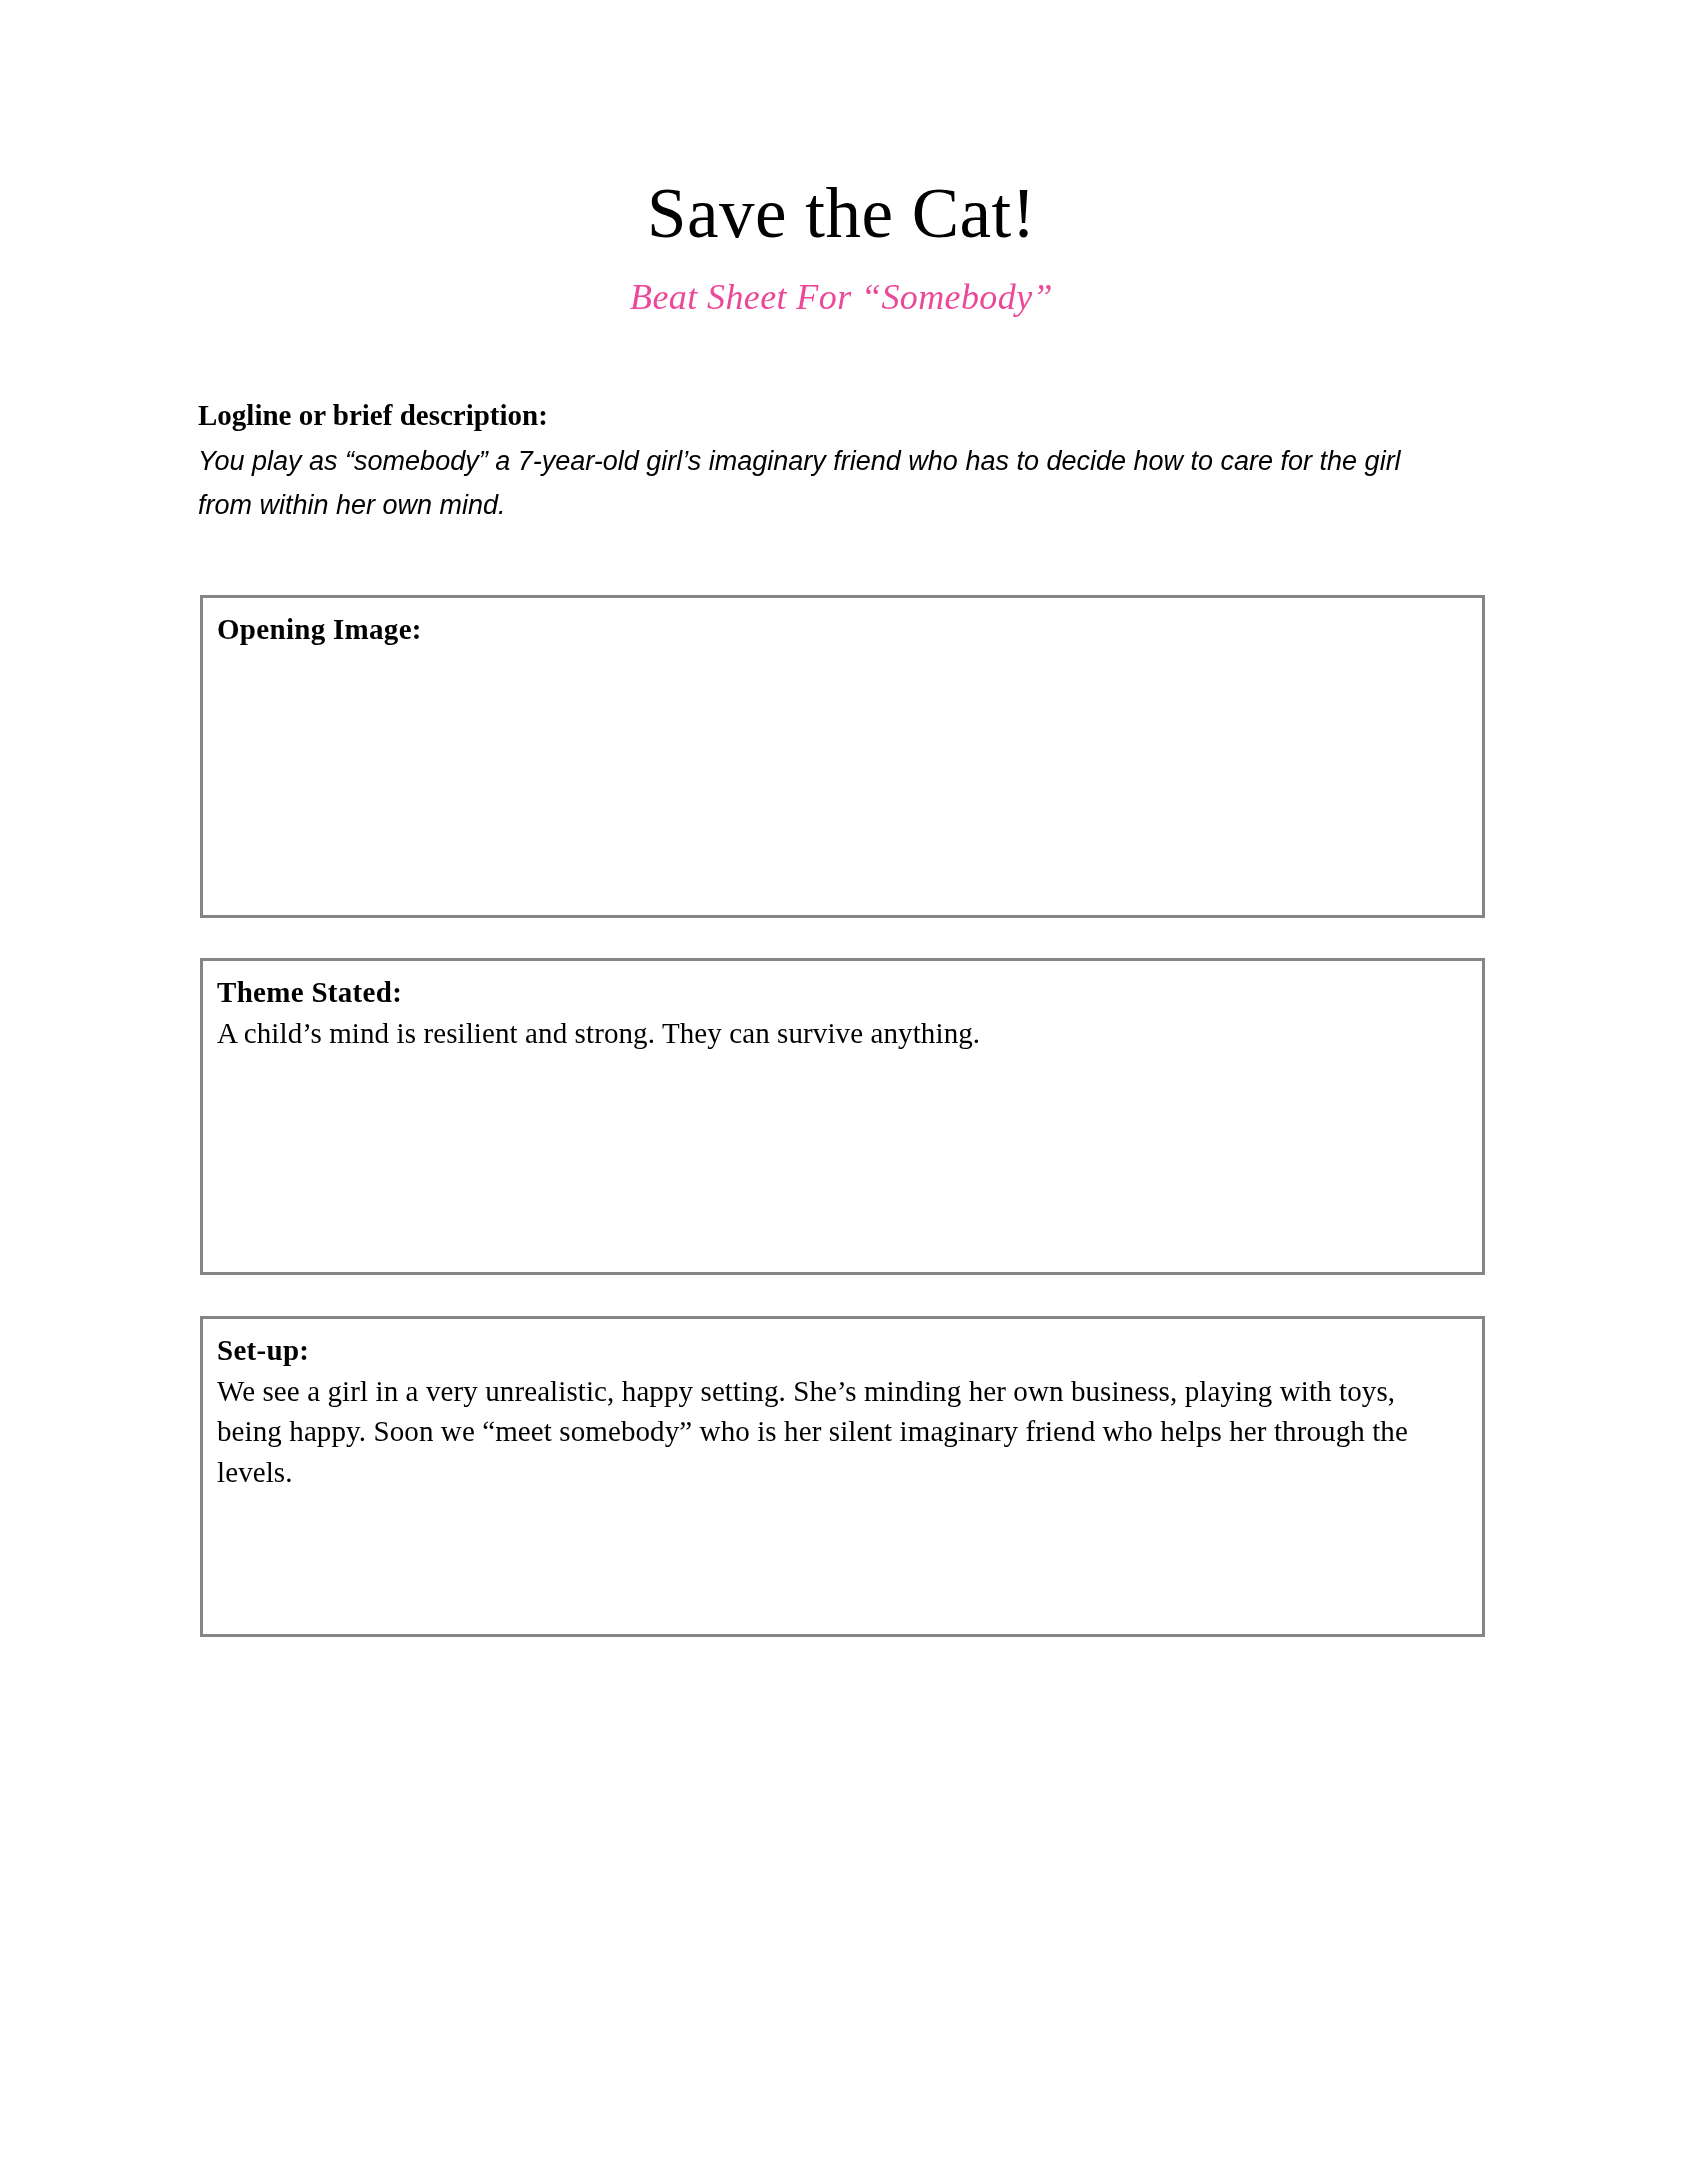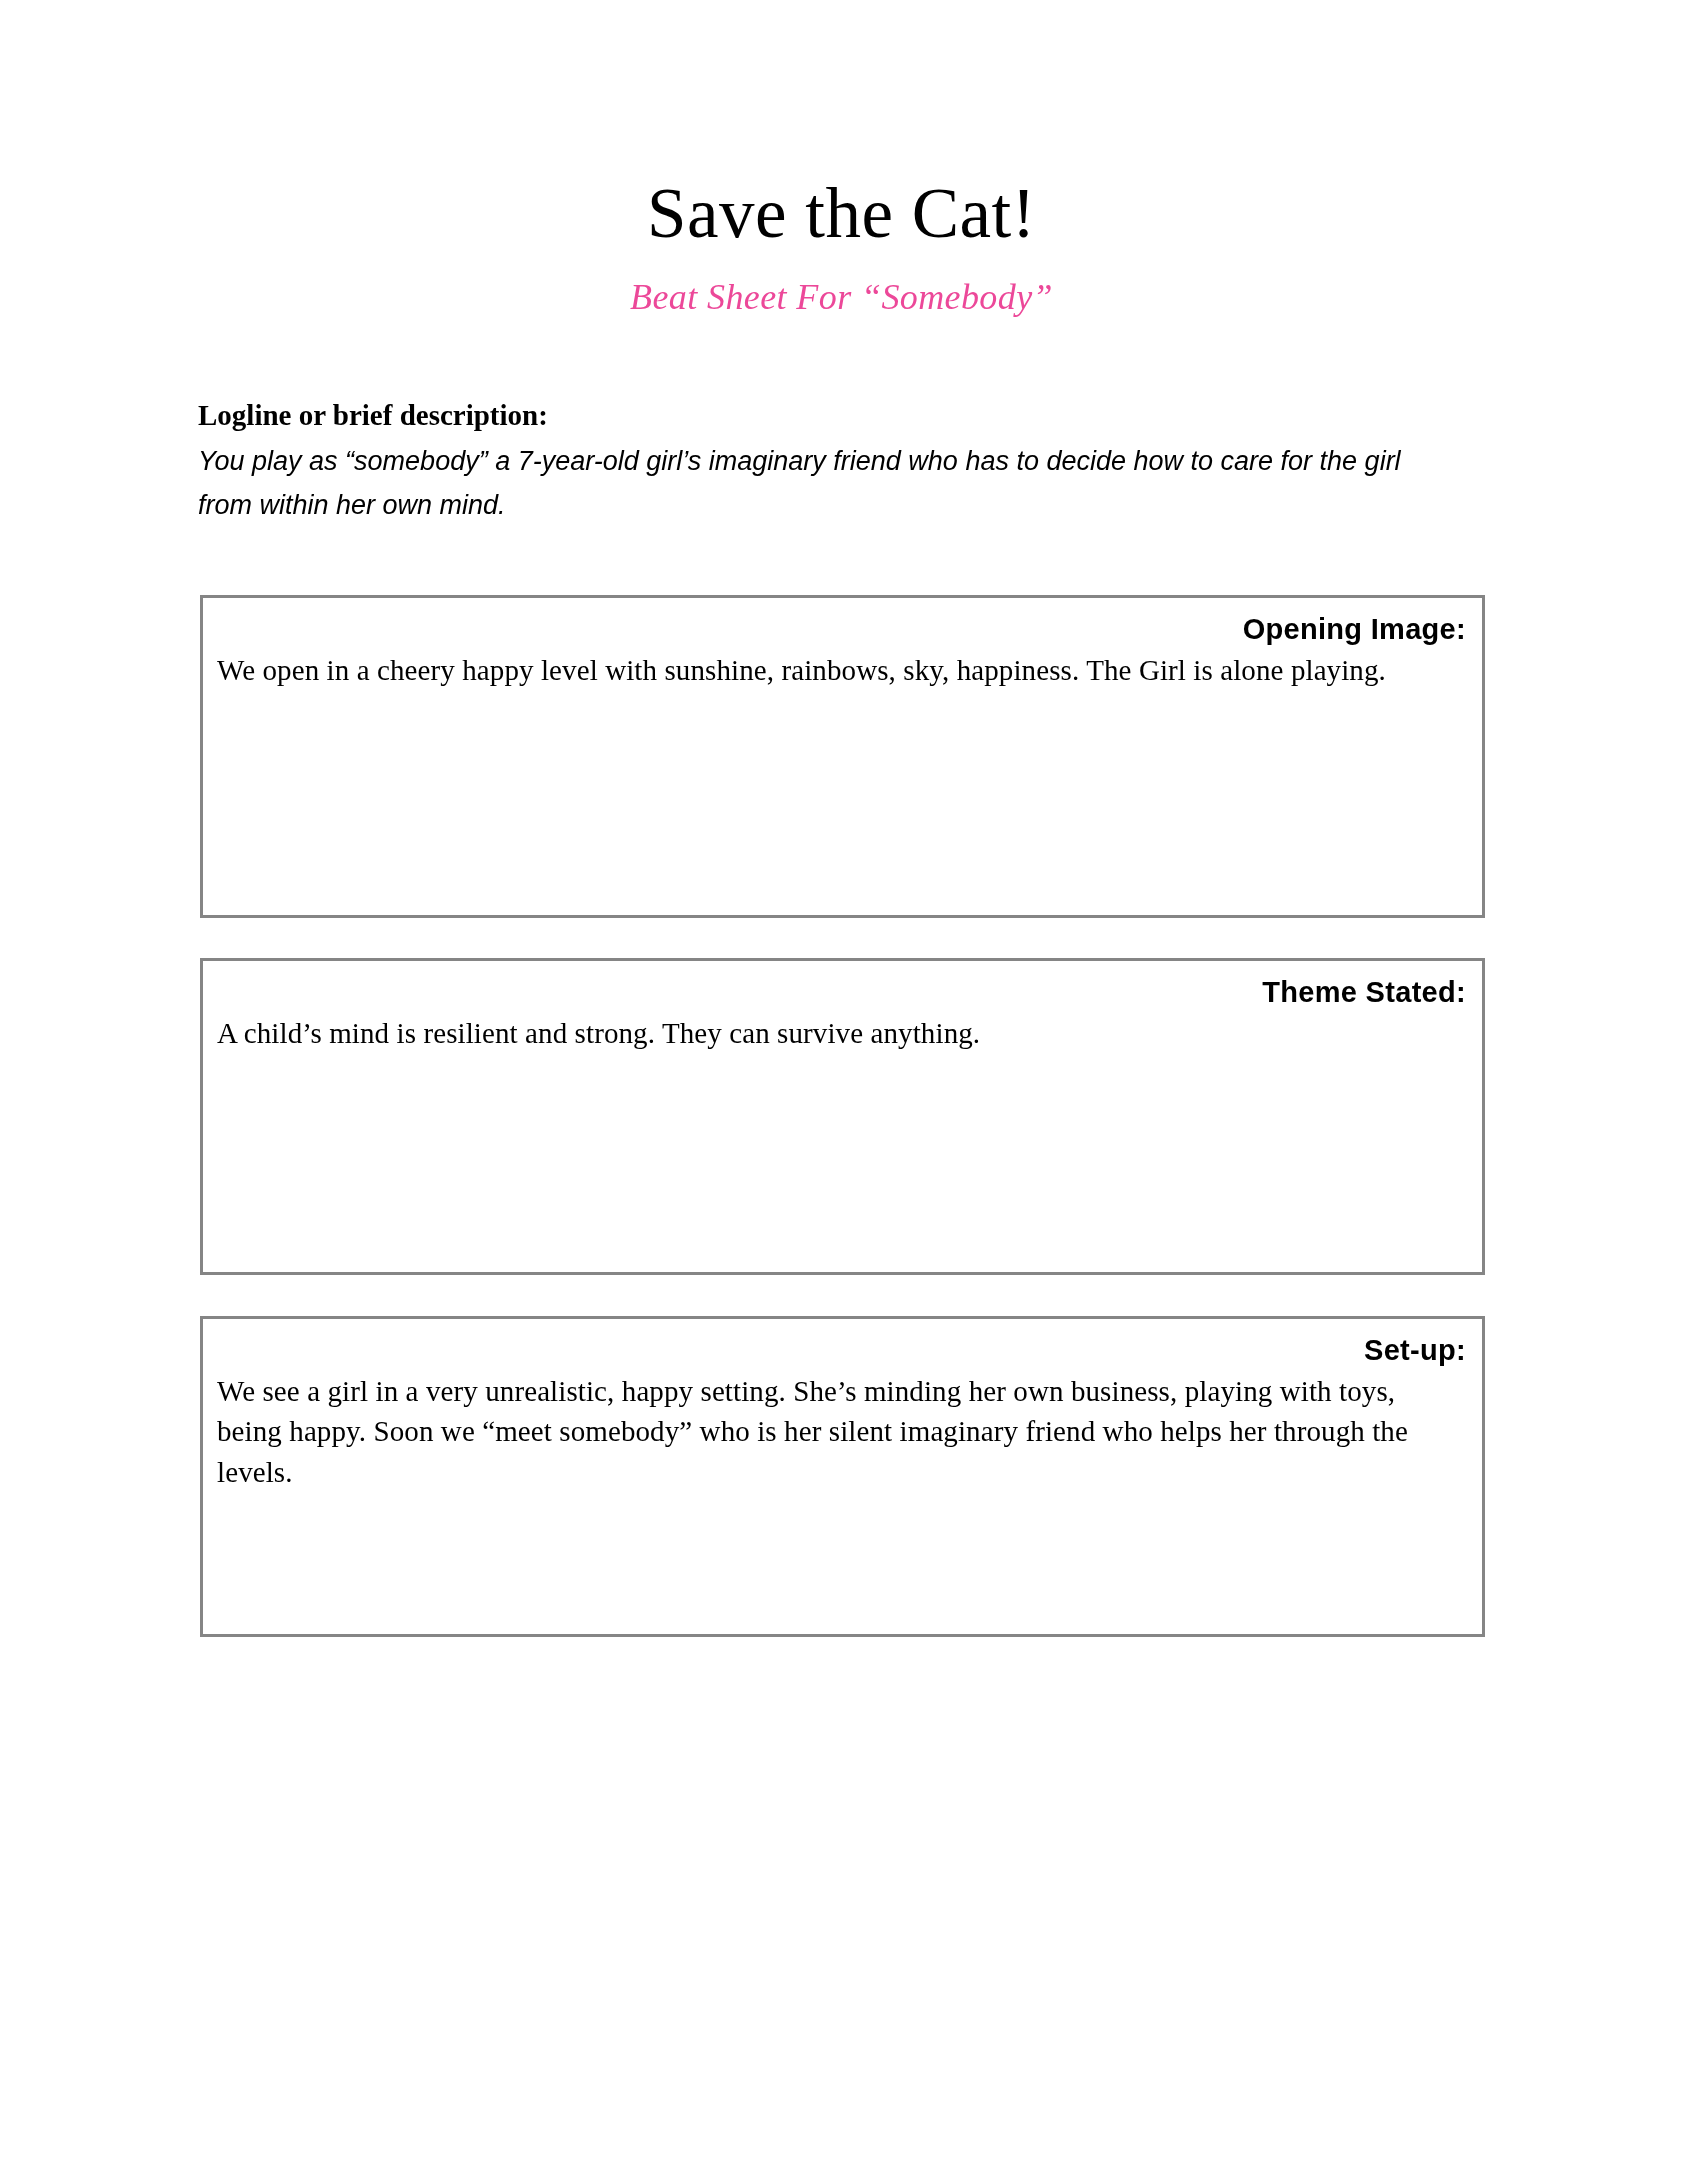--- a/index.html
+++ b/index.html
@@ -75,28 +75,27 @@
   .beat-box {
     position: absolute;
     left: 200px;
     width: 1285px;
     box-sizing: border-box;
     border: 3px solid #858585;
     background: #ffffff;
     padding: 14px 16px 10px 14px;
   }
   .beat-heading {
-    font-family: Liberation Sans, sans-serif;
+    font-family: Liberation Serif, serif;
     font-weight: bold;
     font-size: 29px;
     line-height: 1.2;
     margin: 0;
     letter-spacing: 0.3px;
     color: #000;
-    text-align: right;
   }
   .beat-body {
     font-family: "Liberation Serif", "DejaVu Serif", serif;
     font-size: 29px;
     line-height: 1.40;
     margin: 3px 0 0 0;
     color: #000;
     letter-spacing: 0.1px;
   }
 
@@ -114,21 +113,20 @@
     <div class="doc-subtitle">Beat Sheet For  “Somebody”</div>
   </div>
 
   <div class="logline-block">
     <div class="logline-heading">Logline or brief description:</div>
     <div class="logline-body">You play as “somebody” a 7-year-old girl’s imaginary friend who has to decide how to care for the girl from within her own mind.</div>
   </div>
 
   <div class="beat-box" id="box-opening-image">
     <div class="beat-heading">Opening Image:</div>
-    <div class="beat-body">We open in a cheery happy level with sunshine, rainbows, sky, happiness. The Girl is alone playing.</div>
   </div>
 
   <div class="beat-box" id="box-setup">
     <div class="beat-heading">Set-up:</div>
     <div class="beat-body">We see a girl in a very unrealistic, happy setting. She’s minding her own business, playing with toys, being happy. Soon we “meet somebody” who is her silent imaginary friend who helps her through the levels.</div>
   </div>
 
   <div class="beat-box" id="box-theme-stated">
     <div class="beat-heading">Theme Stated:</div>
     <div class="beat-body">A child’s mind is resilient and strong. They can survive anything.</div>

